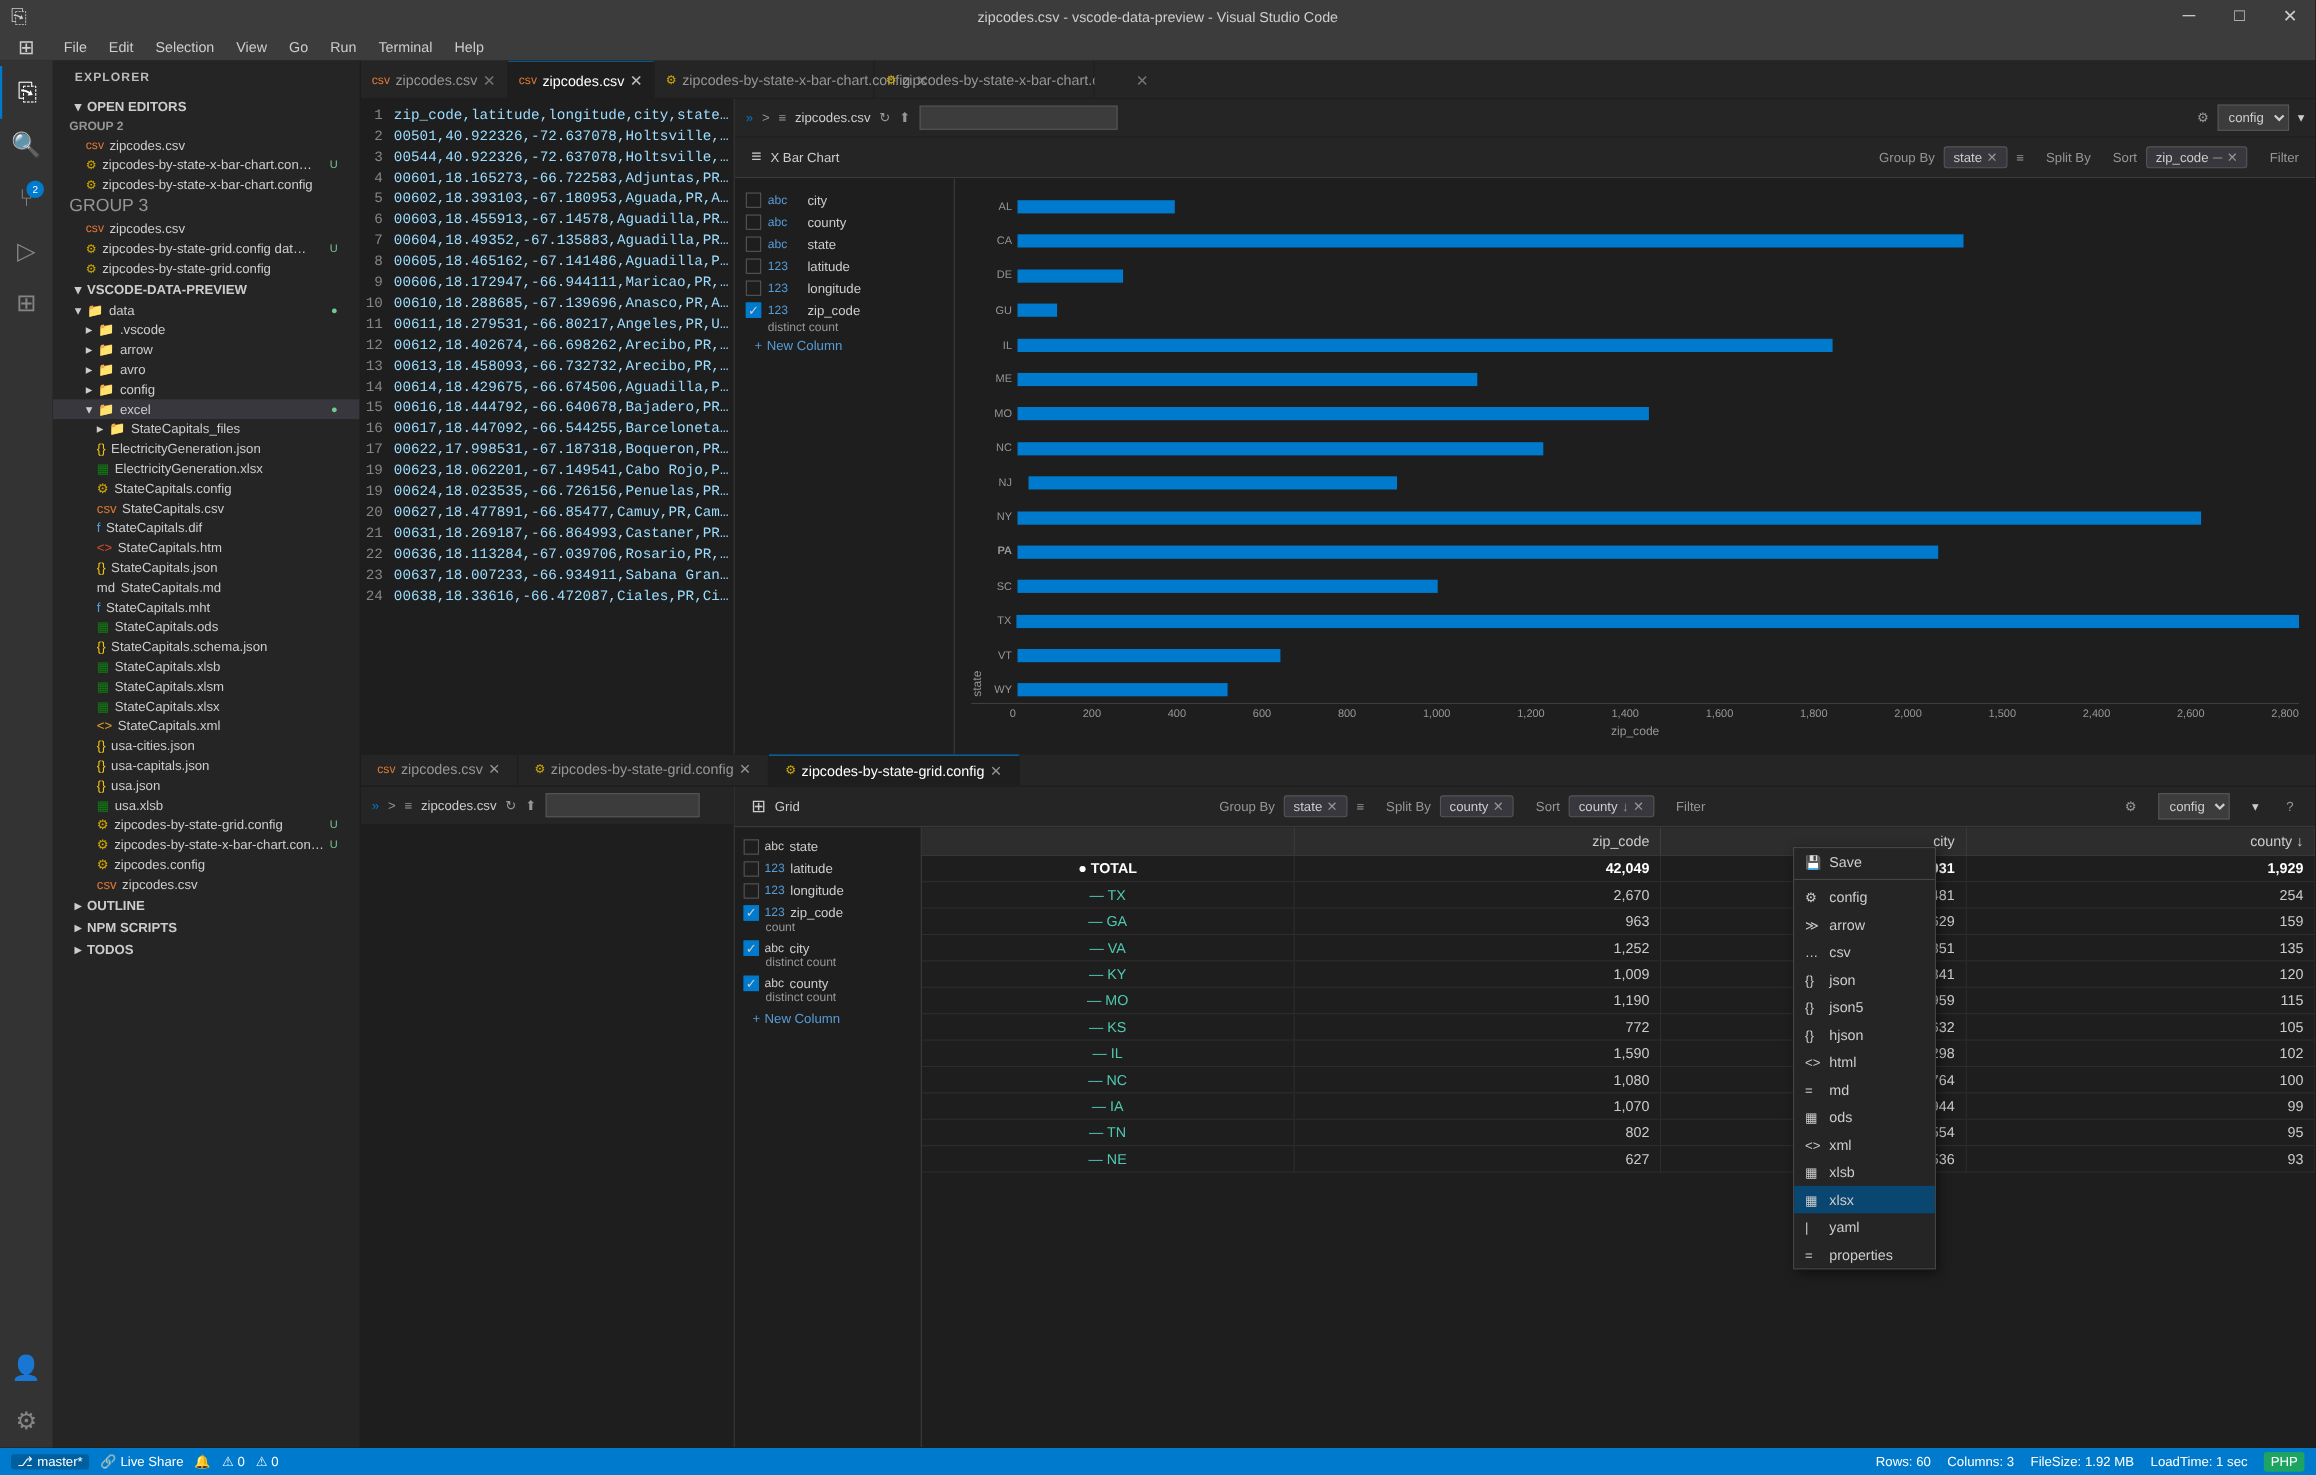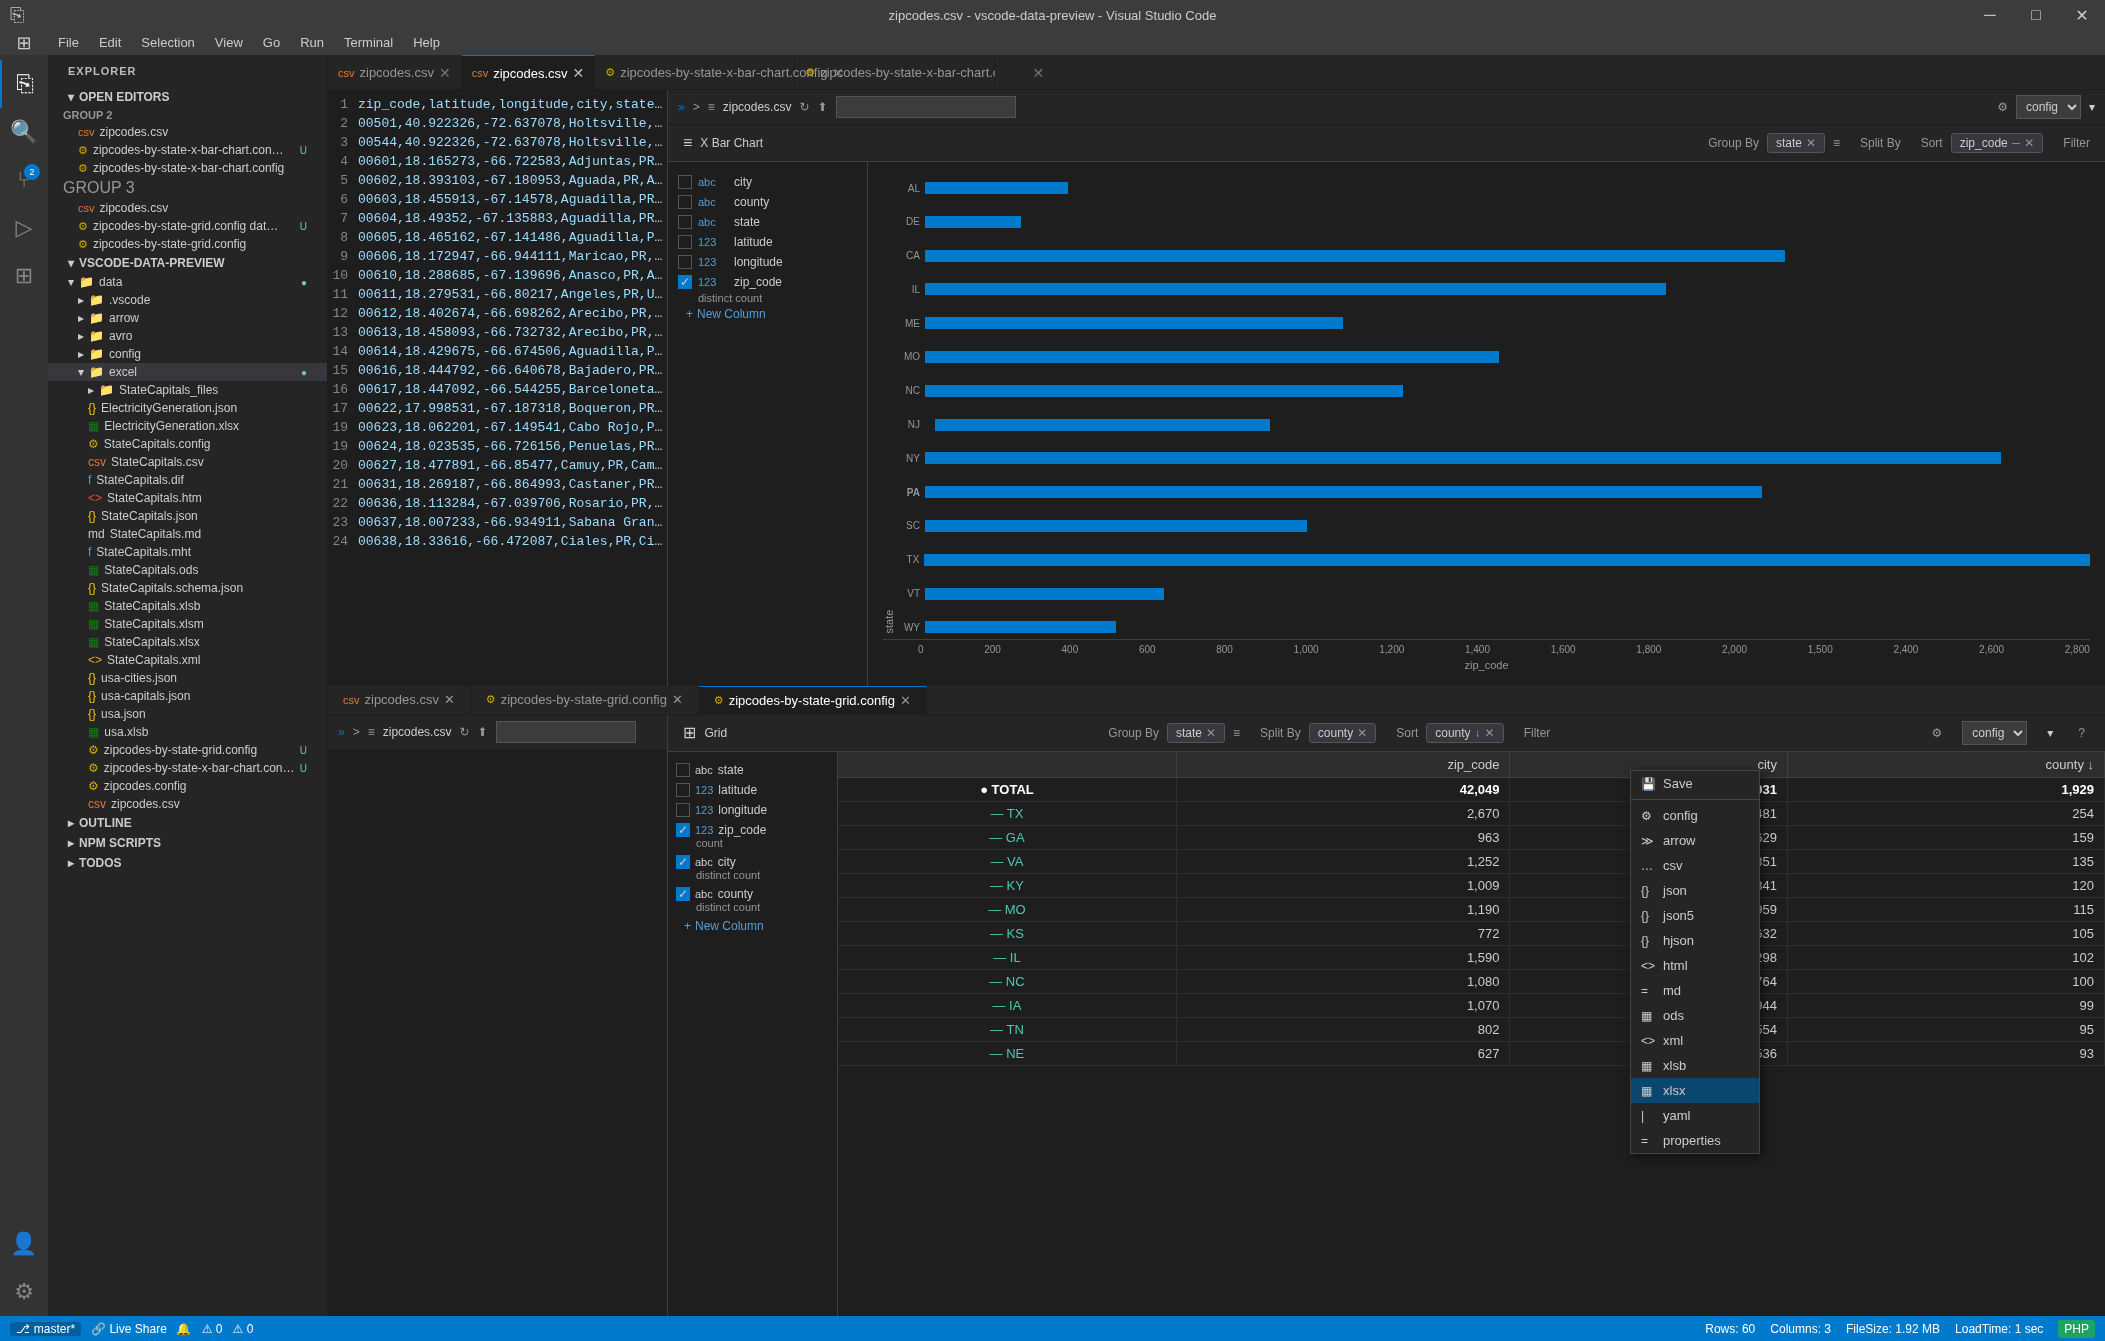--- a/index.html
+++ b/index.html
@@ -581,26 +581,30 @@
 
                 <div style="flex:1;display:flex;overflow:hidden;">
                   <div style="writing-mode:vertical-rl;text-orientation:mixed;transform:rotate(180deg);color:#969696;font-size:11px;display:flex;align-items:center;padding:5px 0;">state</div>
 
                   <div style="flex:1;display:flex;flex-direction:column;justify-content:space-between;padding:5px 0;">
                     <div style="display:flex;align-items:flex-end;gap:5px;">
                         <span style="width:25px;text-align:right;font-size:10px;color:#969696;">AL</span>
                         <div style="background:#007acc;height:12px;width:12%;"></div>
                       </div>
                     <div style="display:flex;align-items:center;gap:5px;">
+                        <span style="width:25px;text-align:right;font-size:10px;color:#969696;">CA</span>
+                        <div style="background:#007acc;height:12px;width:72%;"></div>
+                      </div>
+                    <div style="display:flex;align-items:center;gap:5px;">
                         <span style="width:25px;text-align:right;font-size:10px;color:#969696;">DE</span>
                         <div style="background:#007acc;height:12px;width:8%;"></div>
                       </div>
                     <div style="display:flex;align-items:center;gap:5px;">
-                        <span style="width:25px;text-align:right;font-size:10px;color:#969696;">CA</span>
-                        <div style="background:#007acc;height:12px;width:72%;"></div>
+                        <span style="width:25px;text-align:right;font-size:10px;color:#969696;">GU</span>
+                        <div style="background:#007acc;height:12px;width:3%;"></div>
                       </div>
                     <div style="display:flex;align-items:flex-end;gap:5px;">
                         <span style="width:25px;text-align:right;font-size:10px;color:#969696;">IL</span>
                         <div style="background:#007acc;height:12px;width:62%;"></div>
                       </div>
                     <div style="display:flex;align-items:center;gap:5px;">
                         <span style="width:25px;text-align:right;font-size:10px;color:#969696;">ME</span>
                         <div style="background:#007acc;height:12px;width:35%;"></div>
                       </div>
                     <div style="display:flex;align-items:center;gap:5px;">

